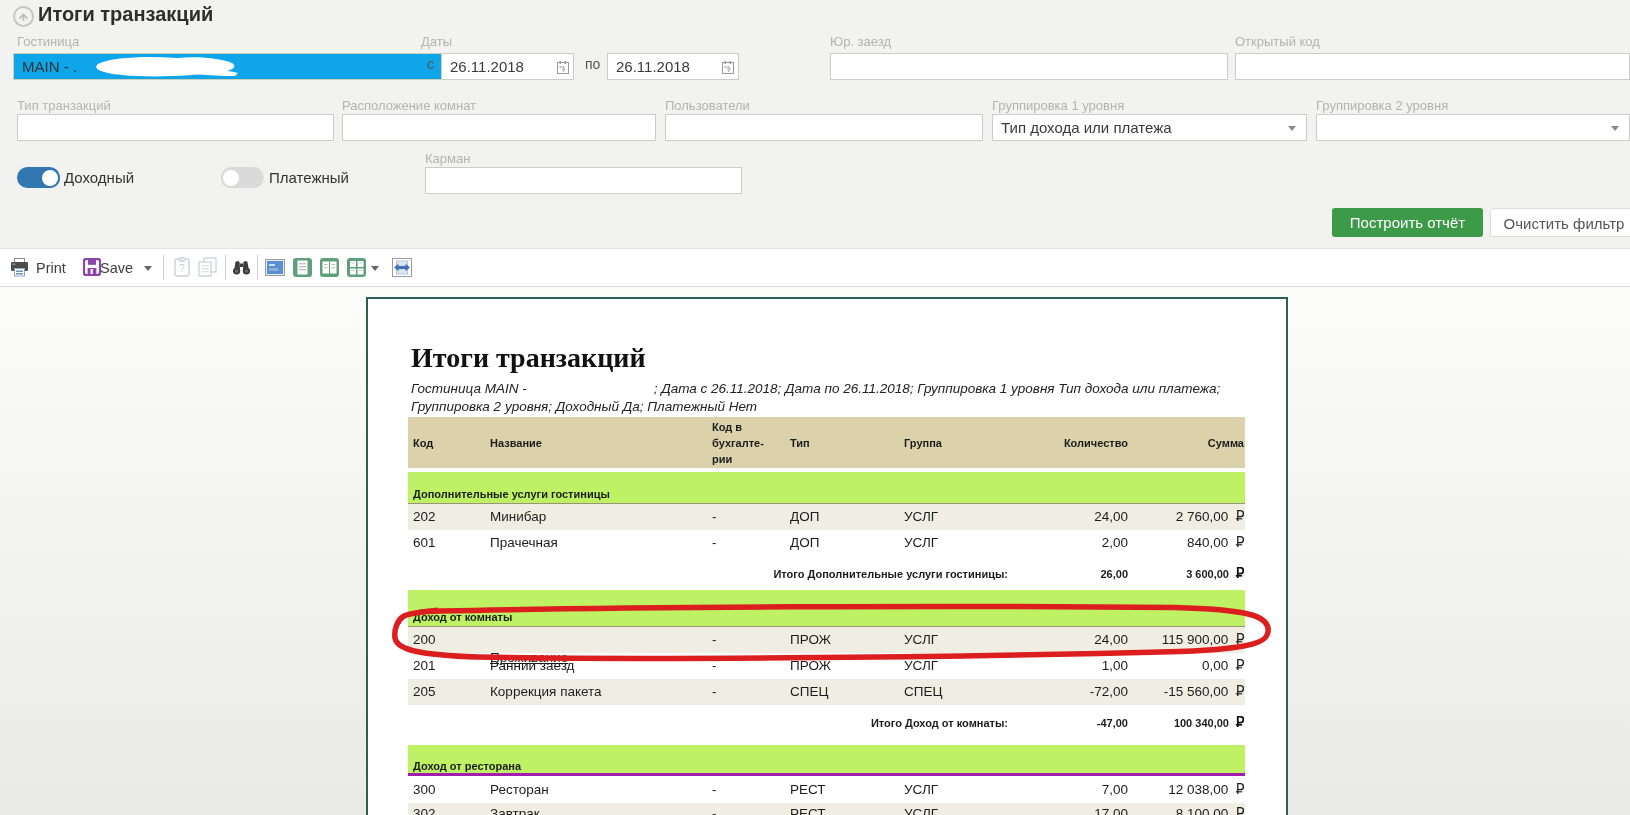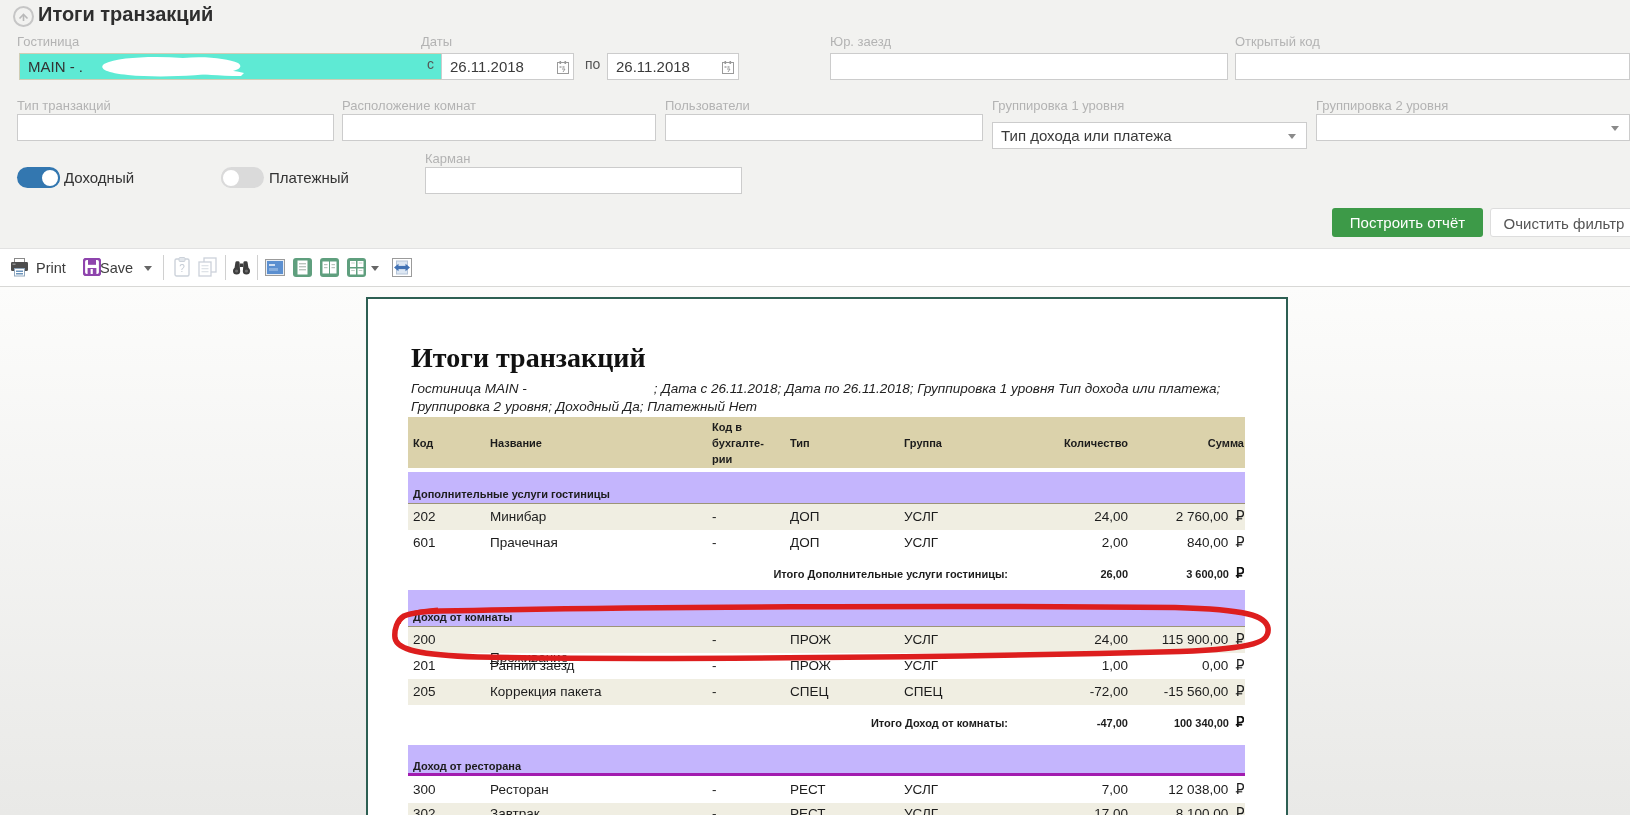--- a/index.html
+++ b/index.html
@@ -28,42 +28,42 @@
 .sep { position:absolute; top:6px; width:1px; height:25px; background:#d0d0d0; }
 
 .viewer { left:0; top:287px; width:1630px; height:528px; background:linear-gradient(#fcfcfb, #e9e9e7); }
 .pagew { position:absolute; left:366px; top:10px; width:922px; height:540px; background:#fff; border:2px solid #2d5f53; }
 
 .rtitle { position:absolute; left:43px; top:43px; font-family:"Liberation Serif", serif; font-size:28px; font-weight:bold; color:#111; }
 .rsub { position:absolute; left:43px; font-style:italic; font-size:13.5px; color:#222; white-space:nowrap; }
 .tbl { position:absolute; left:40px; top:118px; width:837px; }
 .band { position:absolute; left:0; width:837px; }
 .tan1 { background:#dbd2ab; }
-.tan2 { background:#c4b5fd;padding-left:32px; }
+.tan2 { background:#bef264;padding-left:32px; }
 .lightrow { background:#f0eee2; }
 .cell { position:absolute; font-size:13.5px; line-height:16px; color:#1c1c1c; white-space:nowrap; }
 .cell.b { font-size:11px; }
 .rub { display:inline-block; width:9px; height:11px; margin-left:3px; }
 .rub svg { display:block; }
 .b { font-weight:bold; }
 .r { text-align:right; }
 </style>
 </head>
 <body>
 
 <div class="abs circ">
     <svg width="11" height="11" viewBox="0 0 11 11">
       <path d="M1.5 6.5 L5.5 2.5 L9.5 6.5" fill="none" stroke="#b9b9b9" stroke-width="1.6"></path>
       <path d="M5.5 3 L5.5 9" stroke="#b9b9b9" stroke-width="1.6"></path>
     </svg>
   </div>
 <div class="abs h1">Итоги транзакций</div>
 
 <div class="abs lbl" style="left:17px; top:34px;">Гостиница</div>
-<div class="abs inp" style="left:19px; top:53px; width:456px; height:27px; background:#5eead4; border-color:#cfcdb4;">
+<div class="abs inp" style="left:13px; top:53px; width:456px; height:27px; background:#0ea5e9; border-color:#cfcdb4;">
   <div class="itxt" style="color:#333;">MAIN - .</div>
   <div class="caret" style="right:10px; top:11px;"></div>
   <svg style="position:absolute; left:78px; top:0px;" width="150" height="27" viewBox="0 0 150 27">
       <path d="M6 10 C 20 3, 55 2, 85 4 C 110 2, 130 5, 140 9 C 146 13, 140 17, 128 18 C 100 22, 60 24, 30 21 C 10 19, 0 15, 6 10 Z" fill="#fff"></path>
       <path d="M95 16 C 115 14, 135 16, 146 19 L 143 22 C 120 22, 103 20, 95 19 Z" fill="#fff"></path>
     </svg>
 </div>
 <div class="abs lbl" style="left:421px; top:34px;">Даты</div>
 <div class="abs" style="left:427px; top:56px; font-size:14px; color:#555;">с</div>
 <div class="abs inp" style="left:441px; top:53px; width:133px; height:27px;">
@@ -94,21 +94,21 @@
 <div class="abs lbl" style="left:1235px; top:34px;">Открытый код</div>
 <div class="abs inp" style="left:1235px; top:53px; width:395px; height:27px;"></div>
 
 <div class="abs lbl" style="left:17px; top:98px;">Тип транзакций</div>
 <div class="abs inp" style="left:17px; top:114px; width:317px; height:27px;"></div>
 <div class="abs lbl" style="left:342px; top:98px;">Расположение комнат</div>
 <div class="abs inp" style="left:342px; top:114px; width:314px; height:27px;"></div>
 <div class="abs lbl" style="left:665px; top:98px;">Пользователи</div>
 <div class="abs inp" style="left:665px; top:114px; width:318px; height:27px;"></div>
 <div class="abs lbl" style="left:992px; top:98px;">Группировка 1 уровня</div>
-<div class="abs inp" style="left:992px; top:114px; width:315px; height:27px;margin-top:8px;">
+<div class="abs inp" style="left:992px; top:114px; width:315px; height:27px;">
   <div class="itxt">Тип дохода или платежа</div>
   <div class="caret" style="right:10px; top:11px;"></div>
 </div>
 <div class="abs lbl" style="left:1316px; top:98px;">Группировка 2 уровня</div>
 <div class="abs inp" style="left:1316px; top:114px; width:314px; height:27px;">
   <div class="caret" style="right:10px; top:11px;"></div>
 </div>
 
 <div class="abs tg" style="left:17px; top:167px; width:43px; height:21px; background:#3377b0;">
   <div class="knob" style="right:0px; top:0.5px; border:2px solid #3377b0;"></div>

